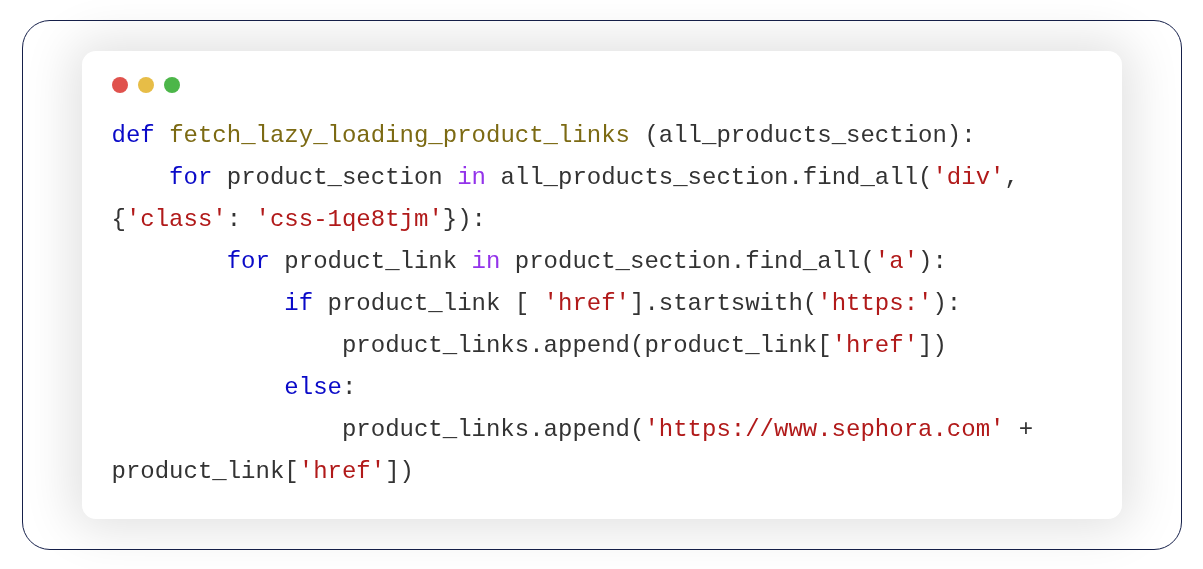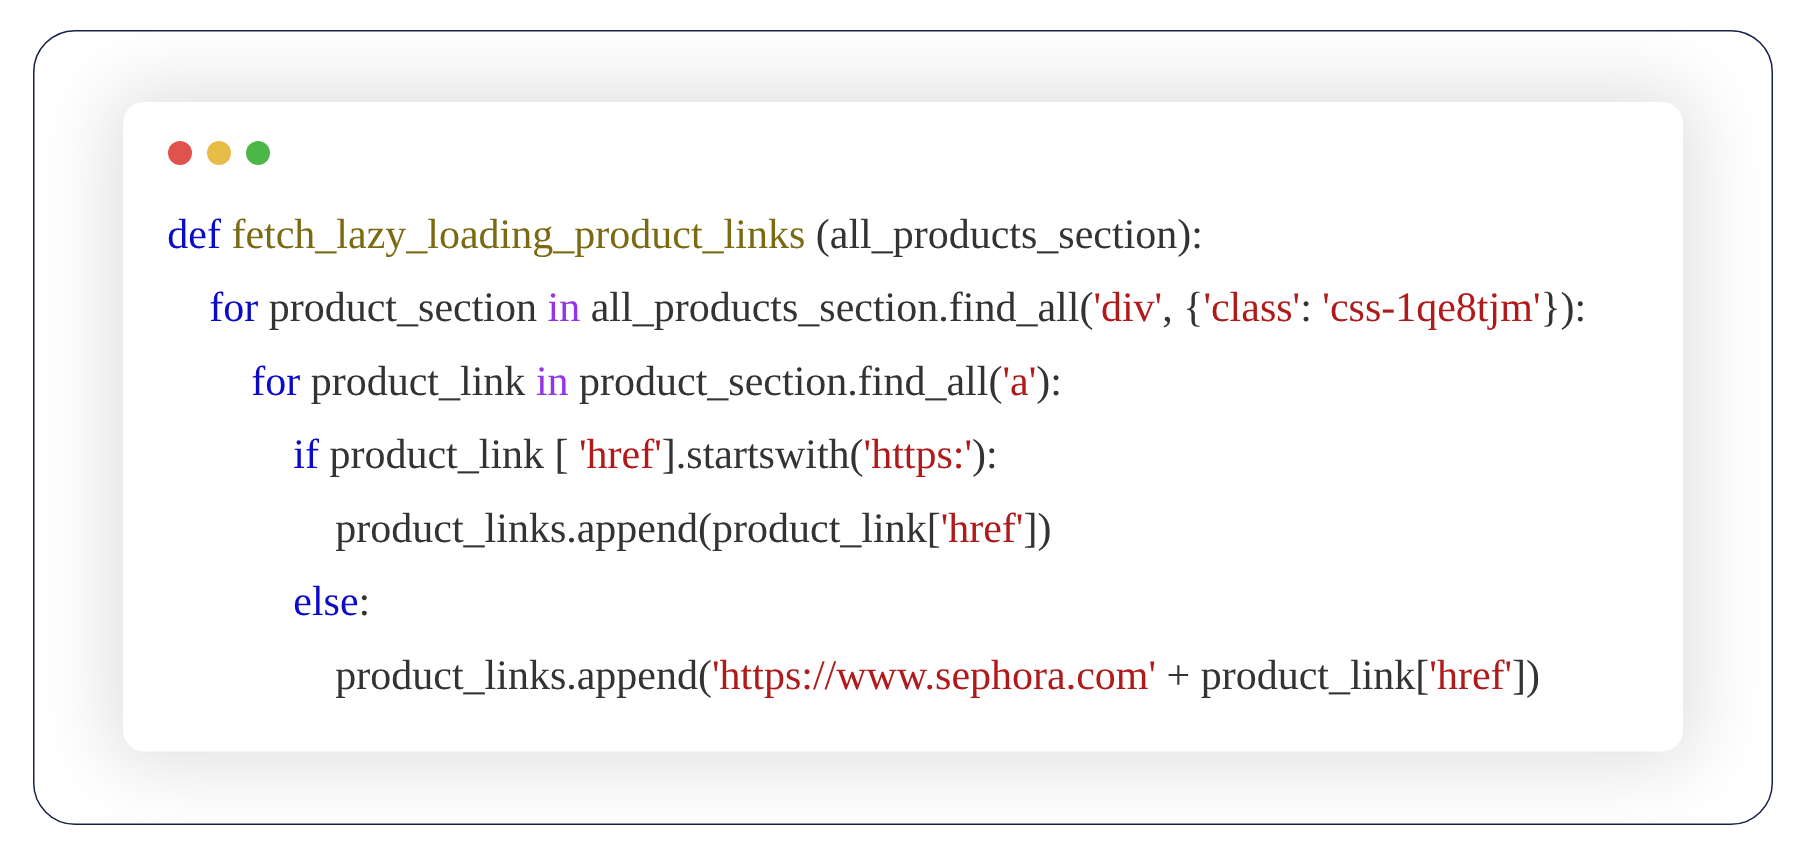--- a/index.html
+++ b/index.html
@@ -38,22 +38,22 @@
     .dot {
       width: 16px;
       height: 16px;
       border-radius: 50%;
       display: block;
     }
     .dot.red { background: #e0524d; }
     .dot.yellow { background: #e7bd47; }
     .dot.green { background: #4cb649; }
     pre.code {
-      font-family: Liberation Serif, serif;
-      font-size: 28px;
+      font-family: Liberation Mono, monospace;
+      font-size: 24px;
       line-height: 1.75;
       white-space: pre-wrap;
       word-break: break-word;
       color: #333333;
     }
     .tok-kw { color: #0a0ac8; }
     .tok-fn { color: #7c6a13; }
     .tok-op { color: #9333ea; }
     .tok-str { color: #b11a1a; }
   </style>

